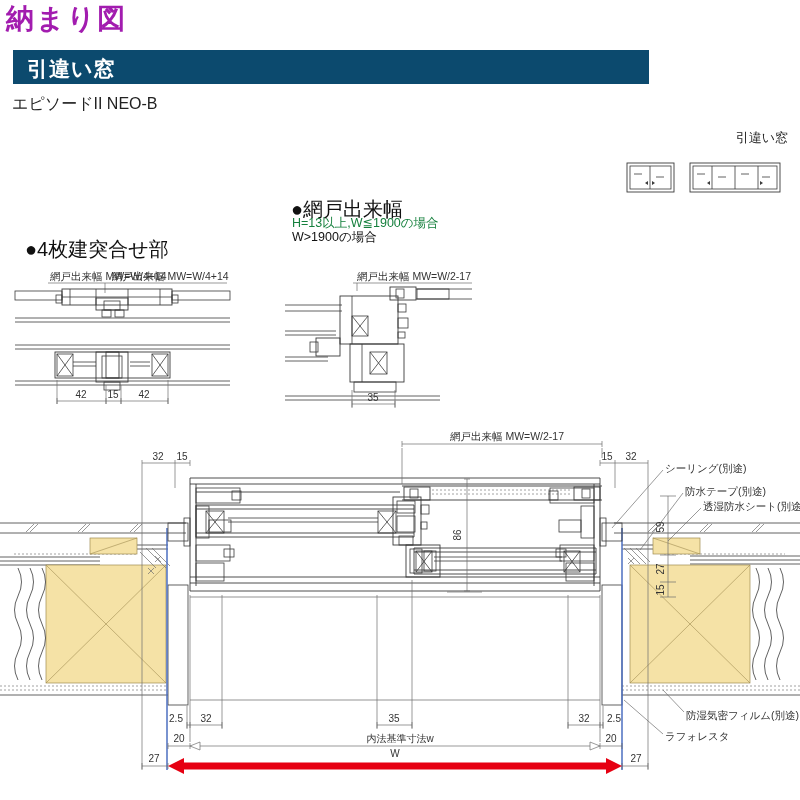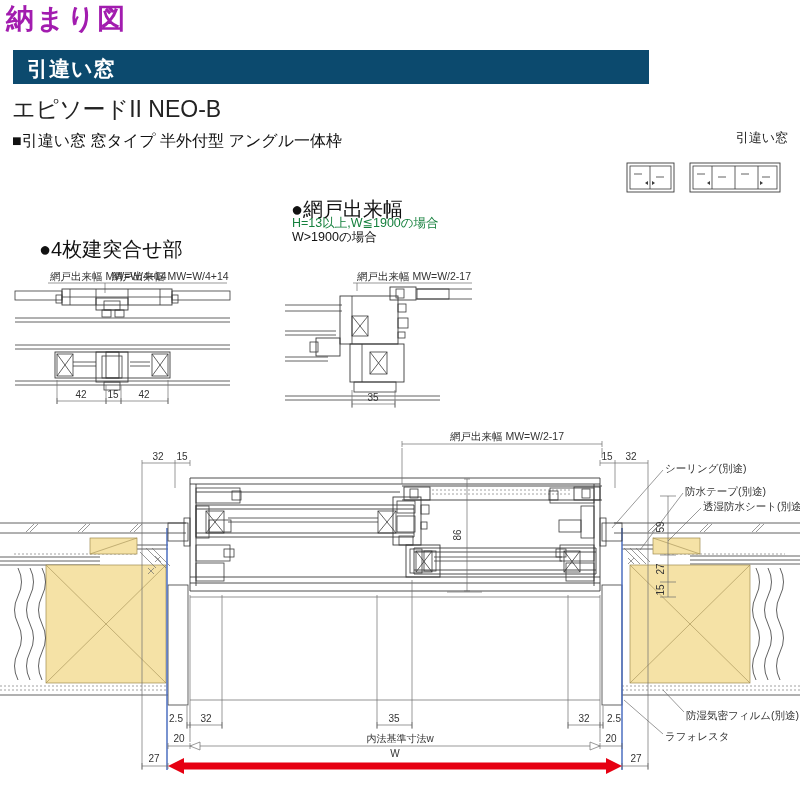--- a/index.html
+++ b/index.html
@@ -2,24 +2,24 @@
 <html><head>
 <meta charset="utf-8">
 <style>
   html,body{margin:0;padding:0;background:#fff;}
   #page{position:relative;width:800px;height:800px;background:#fff;overflow:hidden;
         font-family:"Liberation Sans","DejaVu Sans",sans-serif;}
   .abs{position:absolute;}
   #title{left:6px;top:0px;font-size:28px;font-weight:800;color:#a21caf;letter-spacing:2px;}
   #band{left:13px;top:50px;width:636px;height:34px;background:#0c4a6e;}
   #band span{display:block;padding:5px 0 0 14px;font-size:21px;font-weight:bold;color:#fff;letter-spacing:1px;}
-  #product{left:12px;top:94px;font-size:23px;color:#222;}
+  #product{left:12px;top:94px;font-size:16px;color:#222;}
   #subtitle{left:12px;top:131px;font-size:16px;color:#111;}
   #innerview{right:12px;top:129px;font-size:13px;color:#222;}
-  #sec1{left:39px;top:236px;font-size:20px;color:#111;}
+  #sec1{left:25px;top:236px;font-size:20px;color:#111;}
   #sec2{left:291px;top:196px;font-size:20px;color:#111;}
   #cond1{left:292px;top:215px;font-size:12.5px;color:#15803d;}
   #cond2{left:292px;top:229px;font-size:12.5px;color:#111;text-align:center;}
   svg .s{stroke:#3a3a3a;stroke-width:0.9;fill:none;}
   svg .sf{stroke:#3a3a3a;stroke-width:0.8;fill:none;}
   svg .d{stroke:#6f6f6f;stroke-width:0.7;fill:none;}
   svg .dash{stroke:#8a8a8a;stroke-width:0.8;fill:none;stroke-dasharray:2 2;}
   svg .gray{stroke:#c9c9c9;stroke-width:2.2;fill:none;}
   svg .blue{stroke:#4d6fc0;stroke-width:1.5;fill:none;}
   svg .wd{stroke:#a08c50;stroke-width:0.7;}
@@ -268,19 +268,18 @@
         <text class="t lbl" x="665" y="740">ラフォレスタ</text>
       </g>
     </g>
   </svg>
 
   <div class="abs" id="title">納まり図</div>
   <div class="abs" id="band">
     <span>引違い窓</span>
   </div>
   <div class="abs" id="product">エピソードII NEO-B</div>
-  <div class="abs" id="subtitle">■引違い窓 窓タイプ 半外付型 アングル一体枠</div>
   <div class="abs" id="innerview">引違い窓</div>
   <div class="abs" id="sec1">●4枚建突合せ部</div>
   <div class="abs" id="sec2">●網戸出来幅</div>
   <div class="abs" id="cond1">H=13以上,W≦1900の場合</div>
   <div class="abs" id="cond2">W&gt;1900の場合</div>
 </div>
 
 </body></html>

